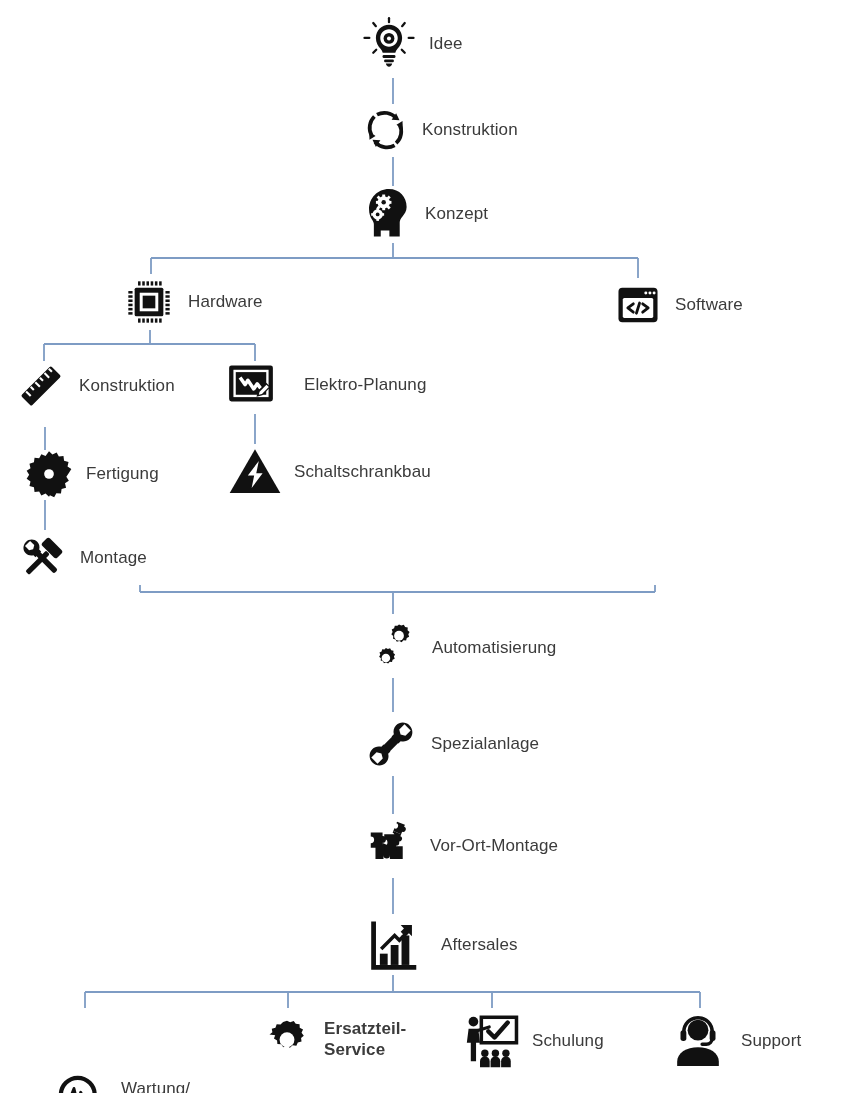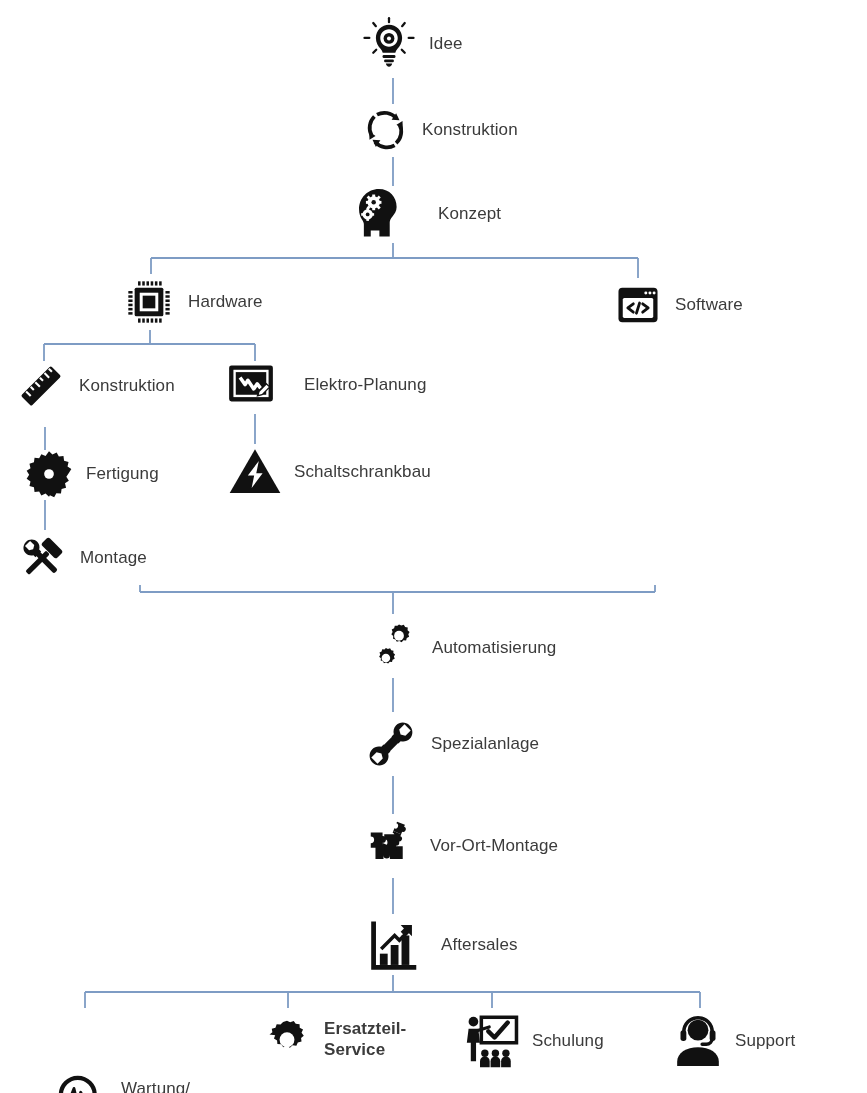--- a/index.html
+++ b/index.html
@@ -120,21 +120,21 @@
           <path d="M45.5 9.5l4.5 9.5-10.5-.8z"></path>
           <path d="M18.5 54.5l-4.5-9.5 10.5.8z"></path>
           <path d="M9.5 33.5l8.5 6.5-8 5z"></path>
           <path d="M54.5 31.5l-8.5-6.5 8-5z"></path>
         </g>
       </svg>
     </span>
     <span class="label">Konstruktion</span>
   </div>
 
-  <div class="node" style="left:353px; top:186px;gap:23px;">
+  <div class="node" style="left:363px; top:186px;">
     <span class="icon">
       <svg width="50" height="56" viewBox="0 0 58 64" fill="#111111">
         <path d="M30 3C17 3 7 13.5 7 26.5c0 5.5 1.6 9 3.6 12.2 1.3 2.1 2 3.5 2 5.6V58h8v-7h10v7h12V42c0-3 1.2-4.6 3.2-7.2 2.2-2.8 4.8-6.2 4.8-11C50.6 12.4 42.6 3 30 3z"></path>
         <circle cx="24" cy="18.5" r="7.2" fill="#ffffff"></circle>
         <circle cx="24" cy="18.5" r="2.6"></circle>
         <g fill="#ffffff">
           <rect x="22.3" y="9.4" width="3.4" height="3.2"></rect>
           <rect x="22.3" y="24.4" width="3.4" height="3.2"></rect>
           <rect x="15" y="16.8" width="3.2" height="3.4"></rect>
           <rect x="29.8" y="16.8" width="3.2" height="3.4"></rect>
@@ -396,21 +396,21 @@
           <circle cx="38" cy="45" r="4.2"></circle>
             <path d="M32.5 61v-7a5.5 5.5 0 0 1 11 0v7z"></path>
           <circle cx="50" cy="45" r="4.2"></circle>
             <path d="M44.5 61v-7a5.5 5.5 0 0 1 11 0v7z"></path>
         </g>
       </svg>
     </span>
     <span class="label">Schulung</span>
   </div>
 
-  <div class="node" style="left:673px; top:1015px;">
+  <div class="node" style="left:673px; top:1015px;gap:6px;">
     <span class="icon">
       <svg width="50" height="52" viewBox="0 0 60 62" fill="#111111">
         <circle cx="30" cy="18" r="12.5"></circle>
         <path d="M5 61v-5c0-11 11.2-17.5 25-17.5S55 45 55 56v5z"></path>
         <path d="M13 20a17 17 0 0 1 34 0" fill="none" stroke="#111111" stroke-width="4.2" stroke-linecap="round"></path>
         <path d="M47 20v8a7 7 0 0 1-7 7h-5" fill="none" stroke="#111111" stroke-width="4.2" stroke-linecap="round"></path>
         <rect x="44" y="18" width="7" height="13" rx="3.2"></rect>
         <rect x="9" y="18" width="7" height="13" rx="3.2"></rect>
       </svg>
     </span>

